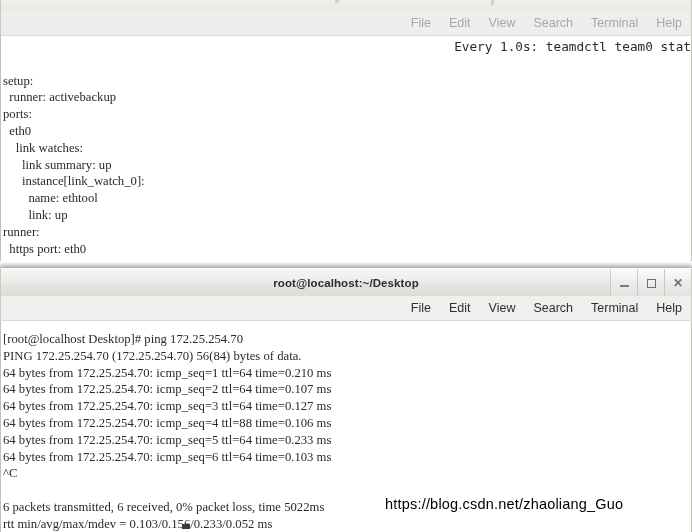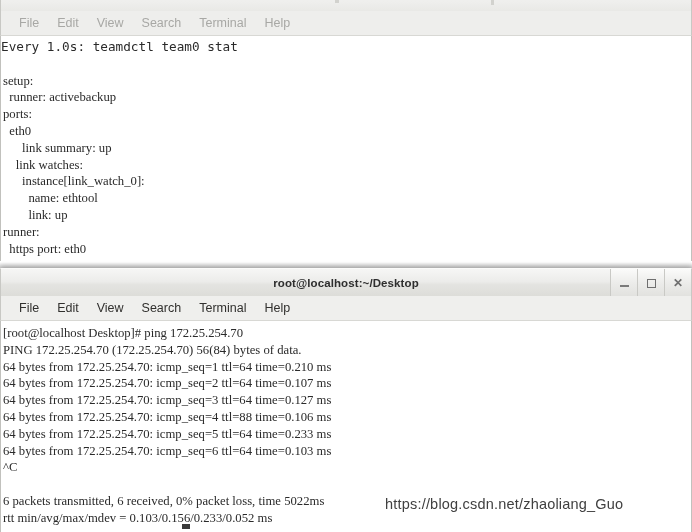--- a/index.html
+++ b/index.html
@@ -38,69 +38,69 @@
     color:#5b5b5b;font-size:11px;
   }
   .winbtn .glyph-min{display:block;width:9px;height:2px;background:#7a7a7a;margin-top:5px;}
   .winbtn .glyph-max{display:block;width:9px;height:9px;border:1.5px solid #6f6f6f;box-sizing:border-box;}
   .winbtn .glyph-close{display:block;font-size:12px;line-height:1;color:#6f6f6f;font-weight:bold;}
 
   .menubar{
     height:25px;background:#efefed;
     border-left:1px solid #c8c8c4;border-right:1px solid #c8c8c4;
     border-bottom:1px solid #d8d8d4;
-    display:flex;align-items:center;padding-left:9px;box-sizing:border-box;
+    display:flex;align-items:center;padding-left:9px;box-sizing:border-box;justify-content:flex-end;
   }
   .menubar-inactive{background:#eeeeec;}
   .menuitem{
     font-size:12.5px;color:#31302e;padding:0 9px;white-space:nowrap;cursor:default;
   }
   .menubar-inactive .menuitem{color:#a8a8a5;}
 
   .term-body{
     background:#ffffff;
     border-left:1px solid #c1c1bd;border-right:1px solid #c1c1bd;
     box-sizing:border-box;overflow:hidden;position:relative;
   }
   .term-line{
     font-family:Liberation Serif, serif;
     font-size:12.7px;line-height:16.8px;color:#2a2a2a;
     white-space:pre;padding-left:2px;
   }
   .term-line.blank{color:transparent;}
-  .watchhead{display:flex;justify-content:space-between;padding-right:0;}
+  .watchhead{display:flex;justify-content:flex-end;padding-right:0;}
   .watchhead span{
     font-family:"DejaVu Sans Mono","Liberation Mono",monospace;
     font-size:12.7px;line-height:16.8px;color:#2a2a2a;white-space:pre;
   }
 
   
   #top-window{left:0;top:-12px;width:692px;height:280px;}
   #top-titlebar-strip{position:absolute;left:0;top:0;width:692px;height:23px;}
   #top-menubar{position:absolute;left:0;top:23px;width:692px;}
   #top-body{position:absolute;left:0;top:48px;width:692px;height:225px;padding-top:3px;}
   .bottom-shadow{
     position:absolute;left:0;bottom:0;width:692px;height:6px;
     background:linear-gradient(to bottom,rgba(0,0,0,0.0),rgba(0,0,0,0.16));
   }
 
   
   #bottom-window{left:0;top:268px;width:692px;height:264px;
     box-shadow:0 -2px 5px rgba(0,0,0,0.25);}
   #bot-titlebar{position:absolute;left:0;top:0;width:692px;height:28px;}
   #bot-menubar{position:absolute;left:0;top:28px;width:692px;}
-  #bot-body{position:absolute;left:0;top:53px;width:692px;height:211px;padding-top:4px;}
+  #bot-body{position:absolute;left:0;top:53px;width:692px;height:211px;padding-top:10px;}
 
   .cursor-block{
     position:absolute;left:182px;top:524px;width:8px;height:5px;background:#3a3a3a;
   }
   .watermark{
     position:absolute;left:385px;top:496px;
     font-family:"Liberation Sans",sans-serif;
-    font-size:14.5px;color:#404040;white-space:nowrap;
+    font-size:14.5px;color:#000000;white-space:nowrap;
     letter-spacing:0.2px;pointer-events:none;
   }
   .ghost-dot{position:absolute;background:#d2d2ce;}
 </style>
 </head>
 <body>
 
 <div class="screen">
 
   <div class="window" id="top-window">
@@ -123,22 +123,22 @@
 
     <div class="term-body" id="top-body">
       <div class="watchhead">
         <span>Every 1.0s: teamdctl team0 stat</span>
       </div>
       <div class="term-line blank">&nbsp;</div>
       <div class="term-line">setup:</div>
       <div class="term-line">  runner: activebackup</div>
       <div class="term-line">ports:</div>
       <div class="term-line">  eth0</div>
+      <div class="term-line">    link watches:</div>
       <div class="term-line">      link summary: up</div>
-      <div class="term-line">    link watches:</div>
       <div class="term-line">      instance[link_watch_0]:</div>
       <div class="term-line">        name: ethtool</div>
       <div class="term-line">        link: up</div>
       <div class="term-line">runner:</div>
       <div class="term-line">  https port: eth0</div>
     </div>
 
     <div class="bottom-shadow"></div>
   </div>
 

